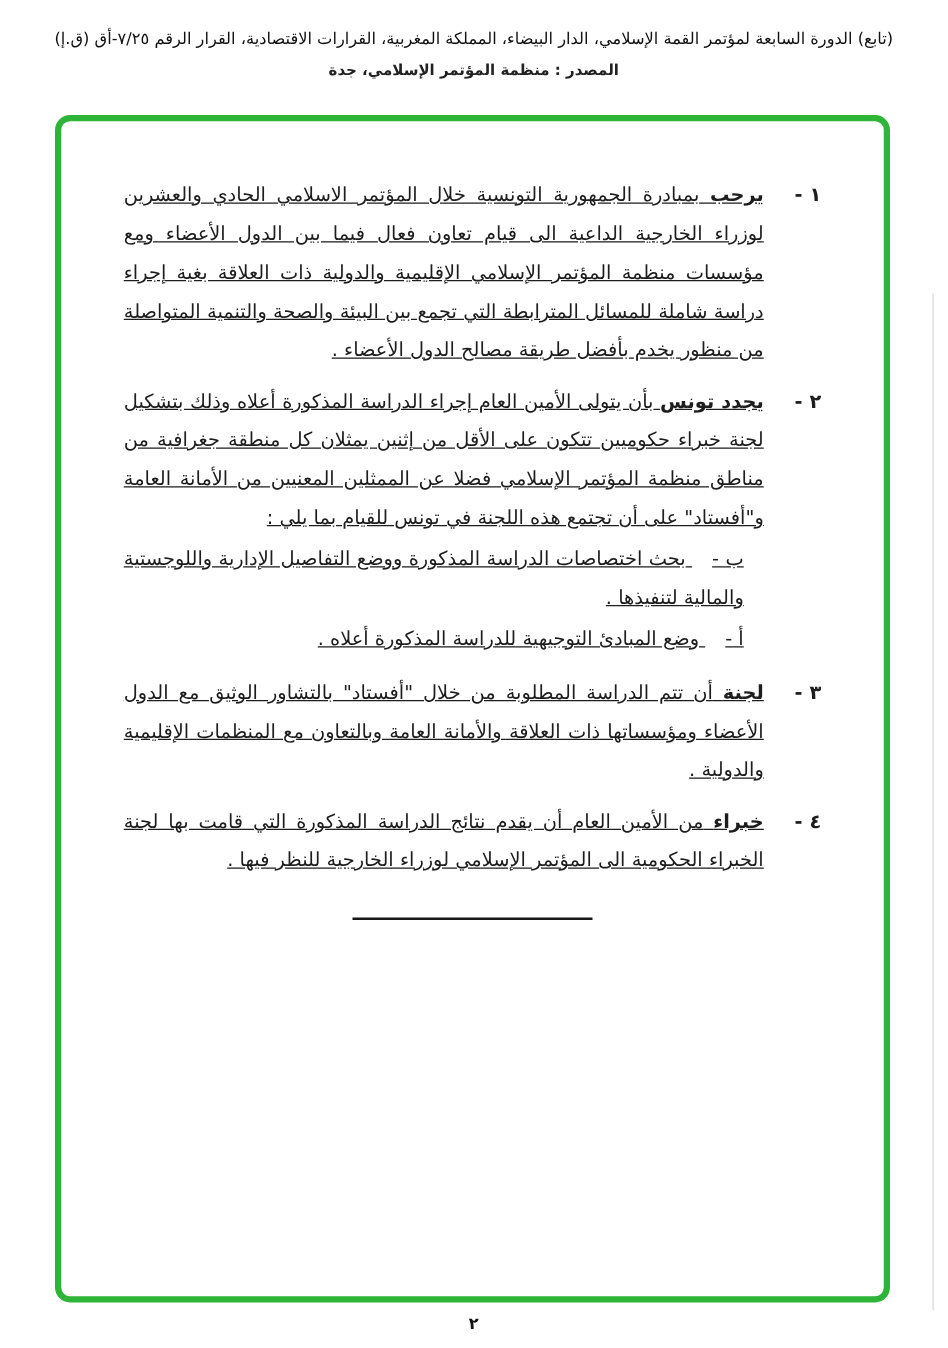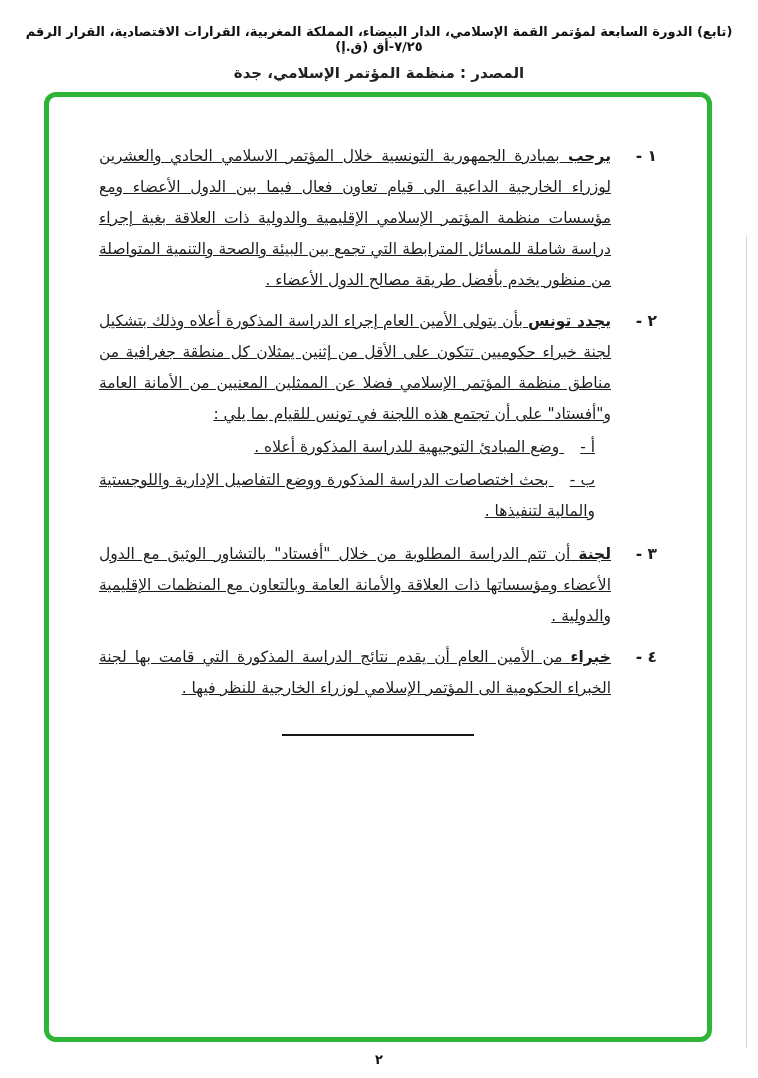--- a/index.html
+++ b/index.html
@@ -8,22 +8,22 @@
     background:#ffffff;
     position:relative;
     font-family:"DejaVu Sans", sans-serif;
     color:#1c1c1c;
     overflow:hidden;
   }
   .doc-header{
     position:absolute; top:24px; left:20px; right:20px;
     text-align:center; direction:rtl;
   }
-  .header-line1{ font-size:13px; font-weight:bold; color:#111; }
-  .header-line2{ font-size:15px; font-weight:bold; color:#222; margin-top:10px; }
+  .header-line1{ font-size:13px; font-weight:normal; color:#111; }
+  .header-line2{ font-size:12px; font-weight:bold; color:#222; margin-top:10px; }
 
   .green-frame{
     position:absolute;
     left:44px; top:92px;
     width:668px; height:950px;
     border:5px solid #2eb437;
     border-radius:12px;
     background:#ffffff;
   }
   .content{
@@ -81,26 +81,26 @@
       </div>
     </div>
 
     <div class="item">
       <div class="item-num">٢ -</div>
       <div class="item-body">
         <span class="lead">يجدد تونس</span>
         <span>بأن يتولى الأمين العام إجراء الدراسة المذكورة أعلاه وذلك بتشكيل لجنة خبراء حكوميين تتكون على الأقل من إثنين يمثلان كل منطقة جغرافية من مناطق منظمة المؤتمر الإسلامي فضلا عن الممثلين المعنيين من الأمانة العامة و"أفستاد" على أن تجتمع هذه اللجنة في تونس للقيام بما يلي :</span>
         <div class="subitems">
           <div class="subitem">
+            <span class="sub-letter">ب -</span>
+            <span>بحث اختصاصات الدراسة المذكورة ووضع التفاصيل الإدارية واللوجستية والمالية لتنفيذها .</span>
+          </div>
+          <div class="subitem">
             <span class="sub-letter">أ -</span>
             <span>وضع المبادئ التوجيهية للدراسة المذكورة أعلاه .</span>
-          </div>
-          <div class="subitem">
-            <span class="sub-letter">ب -</span>
-            <span>بحث اختصاصات الدراسة المذكورة ووضع التفاصيل الإدارية واللوجستية والمالية لتنفيذها .</span>
           </div>
         </div>
       </div>
     </div>
 
     <div class="item">
       <div class="item-num">٣ -</div>
       <div class="item-body">
         <span class="lead">لجنة</span>
         <span>أن تتم الدراسة المطلوبة من خلال "أفستاد" بالتشاور الوثيق مع الدول الأعضاء ومؤسساتها ذات العلاقة والأمانة العامة وبالتعاون مع المنظمات الإقليمية والدولية .</span>

